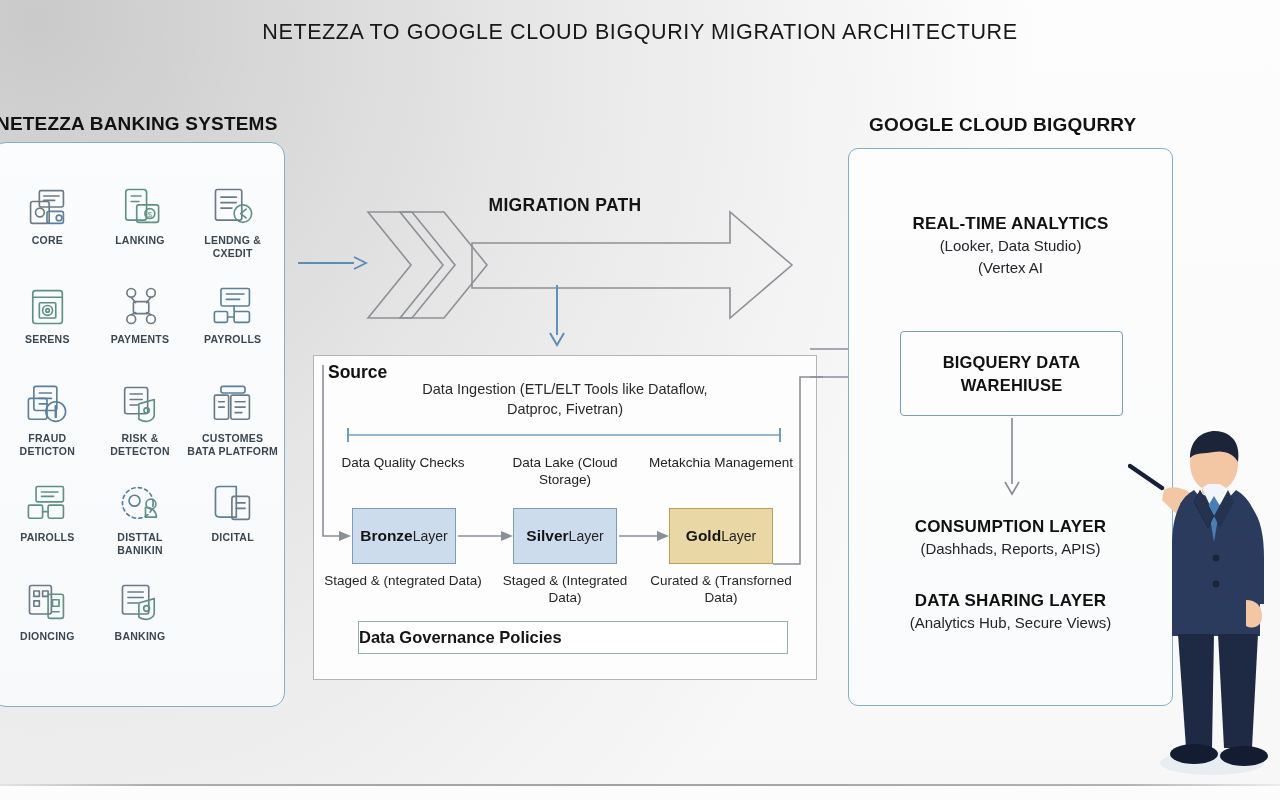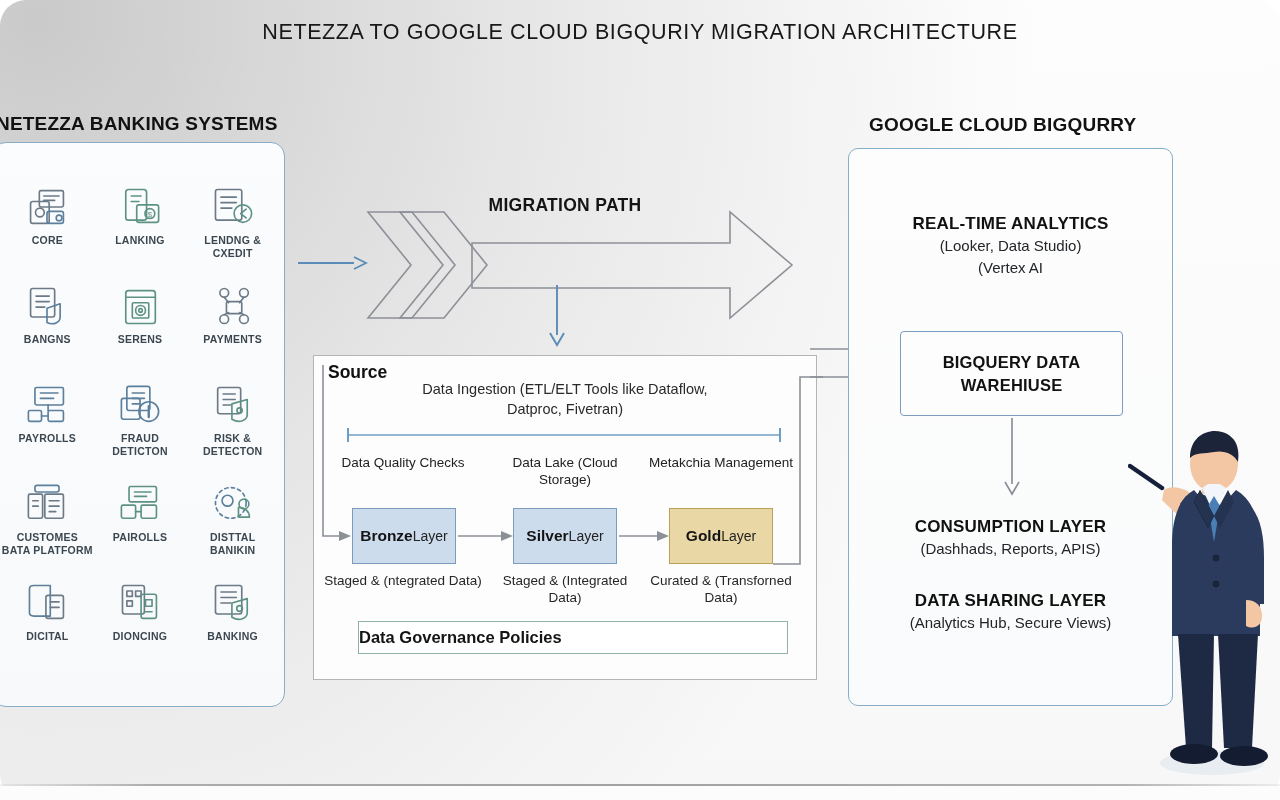--- a/index.html
+++ b/index.html
@@ -16,21 +16,20 @@
   }
 
   #stage {
     position: absolute;
     inset: 0;
     width: 1280px;
     height: 800px;
     background:
       radial-gradient(circle at 36px 18px, rgba(140,140,140,0.45) 0%, rgba(160,160,160,0.22) 36%, rgba(255,255,255,0) 68%),
       linear-gradient(180deg,#fdfdfd 0%, #fbfbfb 55%, #f7f7f7 100%);
-    border-radius: 26px;
   }
 
   
   .doc-title {
     position: absolute;
     top: 20px; left: 0; width: 1280px;
     text-align: center;
     font-size: 21.5px;
     letter-spacing: 0.6px;
     font-weight: 400;
@@ -307,34 +306,20 @@
        <circle cx="30" cy="25" r="8" stroke="#5d9282"></circle>
                 <path d="M33 21 L28 25 L33 29" stroke="#5d9282"></path>
               </g>
             </svg>
           </span>
           <span class="sys-label">LENDNG &amp; CXEDIT</span>
         </div>
         <div class="sys-cell">
           <span>
             <svg class="sys-icon" viewBox="0 0 42 38">
-              <g stroke="#6b7a86" stroke-width="1.5" fill="none" stroke-linecap="round" stroke-linejoin="round">
-                <rect x="6" y="3" width="22" height="26" rx="2"></rect>
-                <line x1="11" y1="10" x2="23" y2="10"></line>
-                <line x1="11" y1="15" x2="23" y2="15"></line>
-                <line x1="11" y1="20" x2="19" y2="20"></line>
-       <path d="M21 21 L33 17 L33 29 C33 34 27 37 21 34 Z" stroke="#5b7f9c"></path>
-              </g>
-            </svg>
-          </span>
-          <span class="sys-label">BANGNS</span>
-        </div>
-        <div class="sys-cell">
-          <span>
-            <svg class="sys-icon" viewBox="0 0 42 38">
               <g stroke="#5d9282" stroke-width="1.5" fill="none" stroke-linecap="round" stroke-linejoin="round">
                 <rect x="8" y="5" width="27" height="30" rx="2.5"></rect>
                 <line x1="8" y1="11" x2="35" y2="11"></line>
        <rect x="14" y="16" width="15" height="14" rx="1"></rect>
                 <circle cx="21.5" cy="23" r="4.5"></circle>
                 <circle cx="21.5" cy="23" r="1.6"></circle>
               </g>
             </svg>
           </span>
           <span class="sys-label">SERENS</span>

